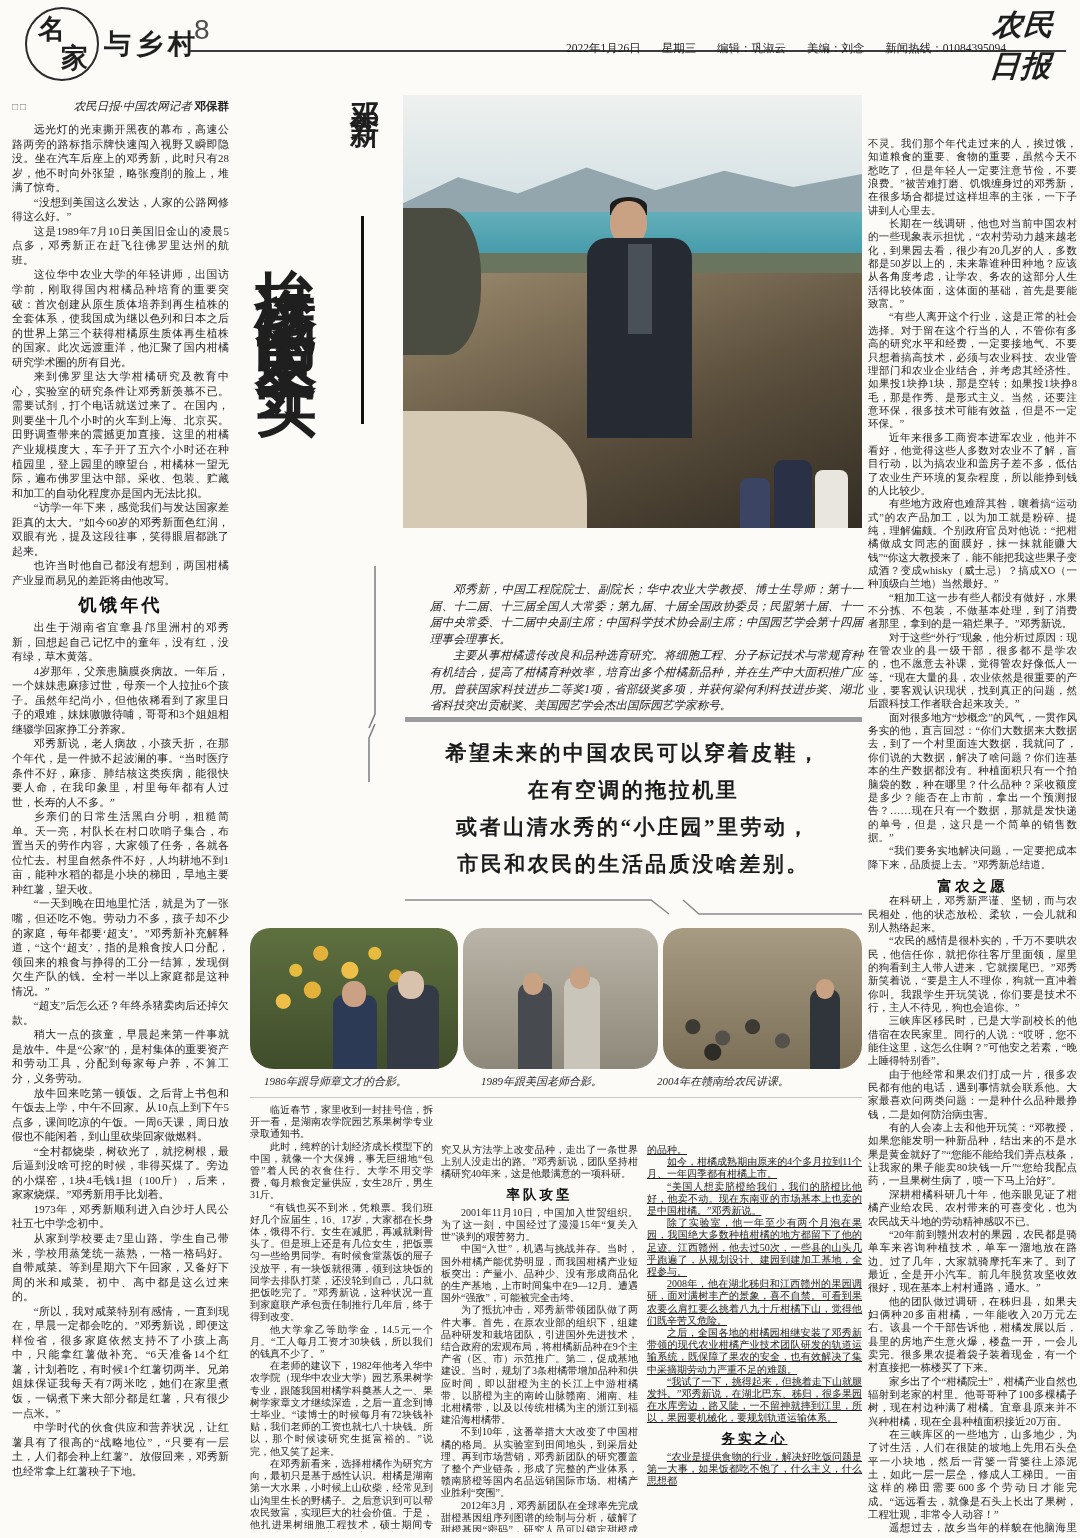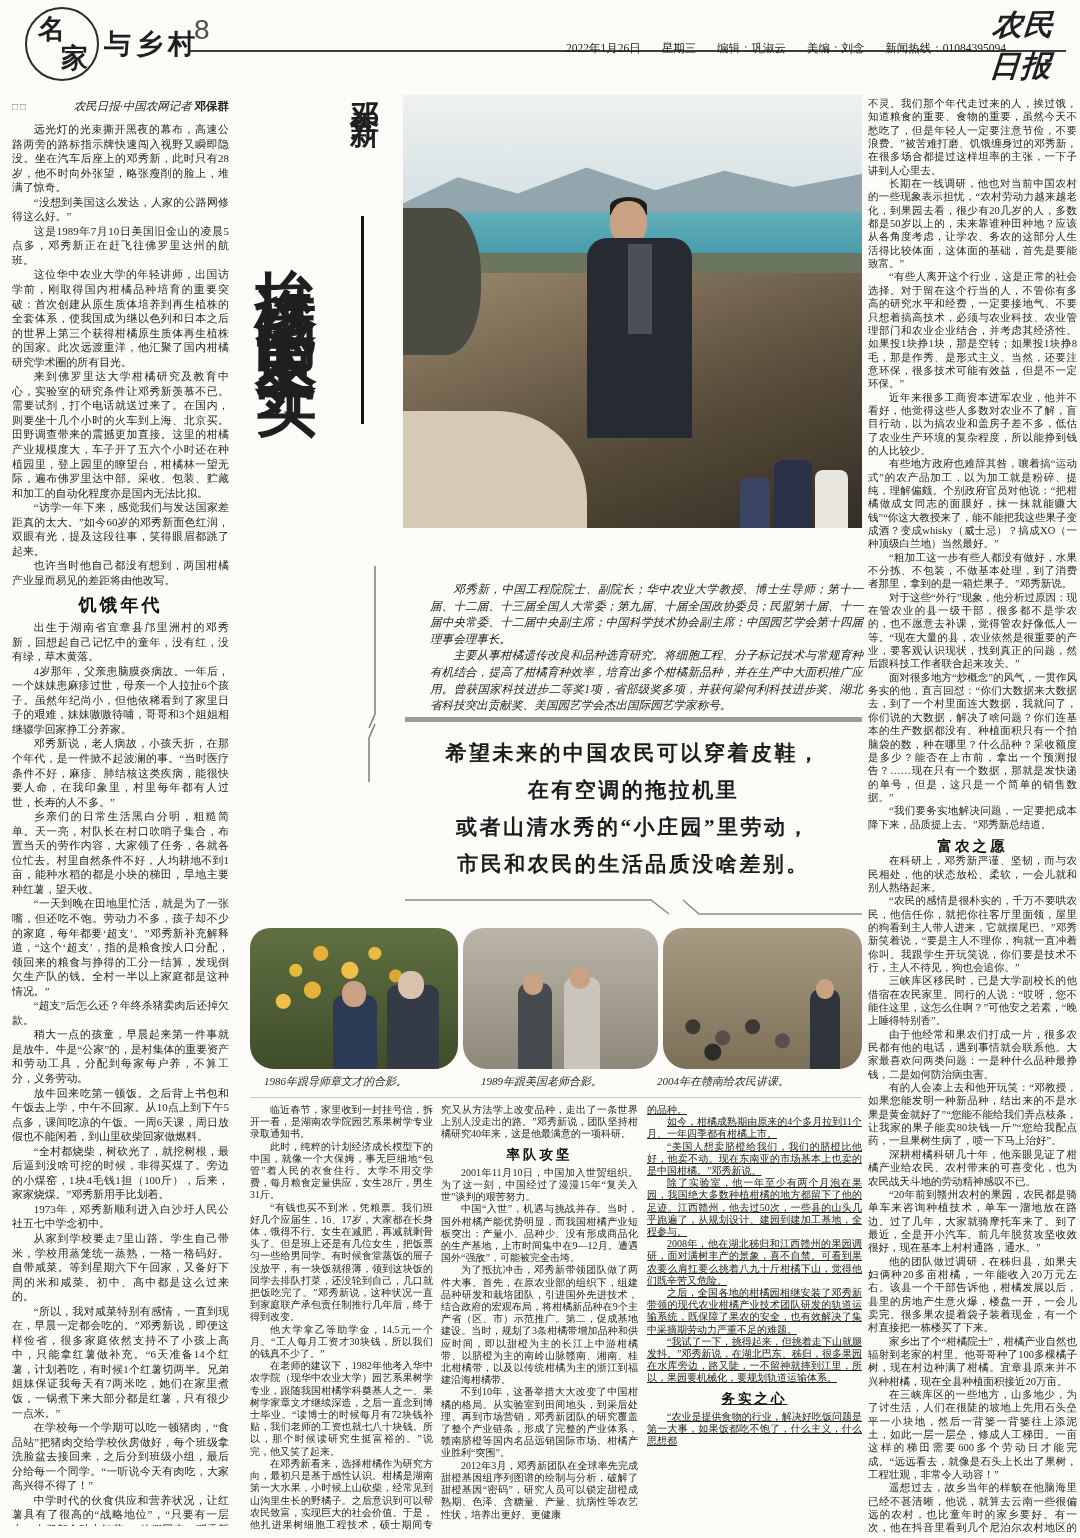--- a/index.html
+++ b/index.html
@@ -95,21 +95,21 @@
                  linear-gradient(#a89b83,#7b6f58);}
   .f2004-a{left:74%;bottom:0;width:30px;height:80px;background:#30343b;}
   .f2004-ahead{left:77%;bottom:70px;width:18px;height:20px;background:#c9a183;border-radius:46%;position:absolute;}
   .photo-caption{top:1074px;font-size:11px;font-style:italic;color:#2a2a2a;white-space:nowrap;}
   .cap1{left:264px;} .cap2{left:481px;} .cap3{left:657px;}
   .mid-hairline{left:250px;top:1097px;width:612px;height:1px;background:#c8c8c2;}
 
   
   .body-col{overflow:hidden;text-align:justify;}
   .body-col p.para{margin:0;text-indent:2em;}
-  .body-col p.para.noindent{text-indent:0;}
+  .body-col p.para.noindent{text-indent:0;margin-top:40px;}
   .sec-head{font-family:"Liberation Sans",sans-serif;font-weight:bold;text-align:center;
             letter-spacing:3px;color:#111;}
   .col-left{left:12px;top:122px;width:217px;height:1404px;font-size:10.9px;line-height:14.55px;}
   .col-left .sec-head{font-size:18px;margin:10px 0 8px;}
   .col-mid{top:1104px;height:428px;font-size:10px;line-height:12.2px;}
   .col-mid .sec-head{font-size:13.5px;margin:8px 0 6px;}
   .col-a{left:250px;width:183px;}
   .col-b{left:441px;width:197px;}
   .col-c{left:647px;width:215px;text-decoration:underline;}
   .col-right{left:868px;top:97px;width:209px;height:1436px;font-size:10.5px;line-height:13.35px;}
@@ -219,21 +219,20 @@
       <p class="para">邓秀新说，老人病故，小孩夭折，在那个年代，是一件掀不起波澜的事。“当时医疗条件不好，麻疹、肺结核这类疾病，能很快要人命，在我印象里，村里每年都有人过世，长寿的人不多。”</p>
       <p class="para">乡亲们的日常生活黑白分明，粗糙简单。天一亮，村队长在村口吹哨子集合，布置当天的劳作内容，大家领了任务，各就各位忙去。村里自然条件不好，人均耕地不到1亩，能种水稻的都是小块的梯田，旱地主要种红薯，望天收。</p>
       <p class="para">“一天到晚在田地里忙活，就是为了一张嘴，但还吃不饱。劳动力不多，孩子却不少的家庭，每年都要‘超支’。”邓秀新补充解释道，“这个‘超支’，指的是粮食按人口分配，领回来的粮食与挣得的工分一结算，发现倒欠生产队的钱。全村一半以上家庭都是这种情况。”</p>
       <p class="para">“超支”后怎么还？年终杀猪卖肉后还掉欠款。</p>
       <p class="para">稍大一点的孩童，早晨起来第一件事就是放牛。牛是“公家”的，是村集体的重要资产和劳动工具，分配到每家每户养，不算工分，义务劳动。</p>
       <p class="para">放牛回来吃第一顿饭。之后背上书包和午饭去上学，中午不回家。从10点上到下午5点多，课间吃凉的午饭。一周6天课，周日放假也不能闲着，到山里砍柴回家做燃料。</p>
       <p class="para">“全村都烧柴，树砍光了，就挖树根，最后逼到没啥可挖的时候，非得买煤了。旁边的小煤窑，1块4毛钱1担（100斤），后来，家家烧煤。”邓秀新用手比划着。</p>
       <p class="para">1973年，邓秀新顺利进入白沙圩人民公社五七中学念初中。</p>
       <p class="para">从家到学校要走7里山路。学生自己带米，学校用蒸笼统一蒸熟，一格一格码好。自带咸菜。等到星期六下午回家，又备好下周的米和咸菜。初中、高中都是这么过来的。</p>
       <p class="para">“所以，我对咸菜特别有感情，一直到现在，早晨一定都会吃的。”邓秀新说，即便这样俭省，很多家庭依然支持不了小孩上高中，只能拿红薯做补充。“6天准备14个红薯，计划着吃，有时候1个红薯切两半。兄弟姐妹保证我每天有7两米吃，她们在家里煮饭，一锅煮下来大部分都是红薯，只有很少一点米。”</p>
-      <p class="para">在学校每一个学期可以吃一顿猪肉，“食品站”把猪肉交给学校伙房做好，每个班级拿洗脸盆去接回来，之后分到班级小组，最后分给每一个同学。“一听说今天有肉吃，大家高兴得不得了！”</p>
       <p class="para">中学时代的伙食供应和营养状况，让红薯具有了很高的“战略地位”，“只要有一层土，人们都会种上红薯”。放假回来，邓秀新也经常拿上红薯秧子下地。</p>
     </div>
   <div class="abs body-col col-mid col-a">
       <p class="para">临近春节，家里收到一封挂号信，拆开一看，是湖南农学院园艺系果树学专业录取通知书。</p>
       <p class="para">此时，纯粹的计划经济成长模型下的中国，就像一个大保姆，事无巨细地“包管”着人民的衣食住行。大学不用交学费，每月粮食定量供应，女生28斤，男生31斤。</p>
       <p class="para">“有钱也买不到米，凭粮票。我们班好几个应届生，16、17岁，大家都在长身体，饿得不行。女生在减肥，再减就剩骨头了。但是班上还是有几位女生，把饭票匀一些给男同学。有时候食堂蒸饭的屉子没放平，有一块饭就很薄，领到这块饭的同学去排队打菜，还没轮到自己，几口就把饭吃完了。”邓秀新说，这种状况一直到家庭联产承包责任制推行几年后，终于得到改变。</p>
       <p class="para">他大学拿乙等助学金，14.5元一个月。“工人每月工资才30块钱，所以我们的钱真不少了。”</p>
       <p class="para">在老师的建议下，1982年他考入华中农学院（现华中农业大学）园艺系果树学专业，跟随我国柑橘学科奠基人之一、果树学家章文才继续深造，之后一直念到博士毕业。“读博士的时候每月有72块钱补贴，我们老师的工资也就七八十块钱。所以，那个时候读研究生挺富裕的。”说完，他又笑了起来。</p>
       <p class="para">在邓秀新看来，选择柑橘作为研究方向，最初只是基于感性认识。柑橘是湖南第一大水果，小时候上山砍柴，经常见到山沟里生长的野橘子。之后意识到可以帮农民致富，实现巨大的社会价值。于是，他扎进果树细胞工程技术，硕士期间专攻“柑橘愈伤组织染色体变异研究”课题，博士期间攻克柑橘原生质体培养及植株再生技术。</p>
     </div>

